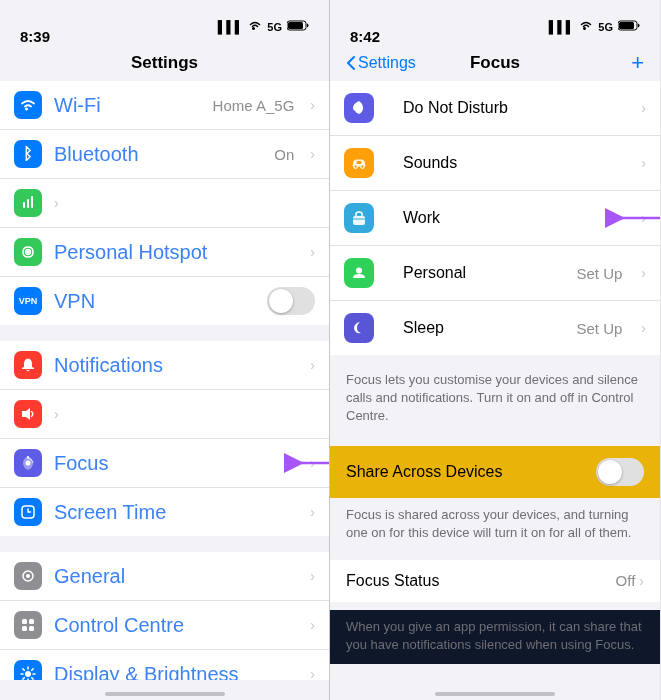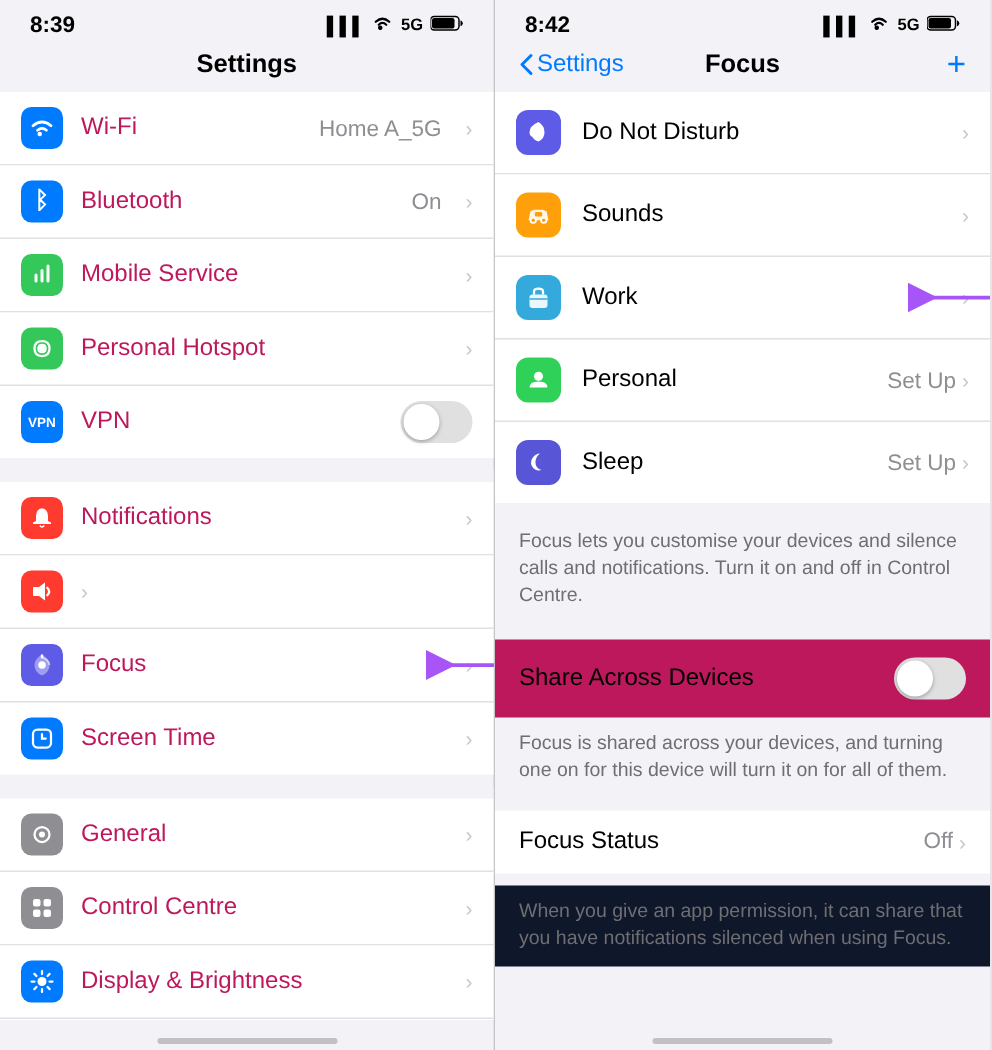--- a/index.html
+++ b/index.html
@@ -35,20 +35,21 @@
       padding: 8px 20px 4px 20px;
       background: #f2f2f7;
       font-size: 13px;
       font-weight: 600;
     }
 
     .status-time {
       font-size: 15px;
       font-weight: 700;
       color: #000;
+      margin-top: 20px;
     }
 
     .status-icons {
       display: flex;
       align-items: center;
       gap: 5px;
     }
 
     .status-icons span {
       font-size: 12px;
@@ -129,22 +130,22 @@
     }
 
     .row-content {
       flex: 1;
       display: flex;
       align-items: center;
       justify-content: space-between;
     }
 
     .row-label {
-      font-size: 16px;
-      color: #be185d;
+      font-size: 20px;
+      color: #3b82f6;
     }
 
     .row-right {
       display: flex;
       align-items: center;
       gap: 16px;
       color: #8e8e93;
       font-size: 15px;
     }
 
@@ -180,20 +181,21 @@
 
     
     .focus-list-item {
       display: flex;
       align-items: center;
       background: #fff;
       padding: 12px 14px;
       border-bottom: 0.5px solid #e0e0e5;
       min-height: 44px;
       cursor: pointer;
+      gap: 15px;
     }
 
     .focus-list-item:last-child {
       border-bottom: none;
     }
 
     .focus-icon {
       width: 30px;
       height: 30px;
       border-radius: 8px;
@@ -223,21 +225,21 @@
       padding: 8px 16px 12px;
       line-height: 1.4;
       background: #f2f2f7;
     }
 
     .share-row {
       display: flex;
       align-items: center;
       justify-content: space-between;
       padding: 12px 16px;
-      background: #be185d;
+      background: #eab308;
     }
 
     .share-label {
       font-size: 16px;
       color: #000;
     }
 
     .share-description {
       font-size: 13px;
       color: #6e6e73;
@@ -370,21 +372,20 @@
 
       <div class="settings-row">
         <div class="row-icon icon-green">
           <svg width="16" height="16" viewBox="0 0 16 16" fill="white">
             <rect x="3" y="7" width="2" height="6" rx="1"></rect>
             <rect x="7" y="4" width="2" height="9" rx="1"></rect>
             <rect x="11" y="1" width="2" height="12" rx="1"></rect>
           </svg>
         </div>
         <div class="row-content">
-          <span class="row-label">Mobile Service</span>
           <div class="row-right">
             <span class="chevron">›</span>
           </div>
         </div>
       </div>
 
       <div class="settings-row">
         <div class="row-icon icon-green">
           <svg width="16" height="16" viewBox="0 0 16 16" fill="white">
             <circle cx="8" cy="8" r="2"></circle>

